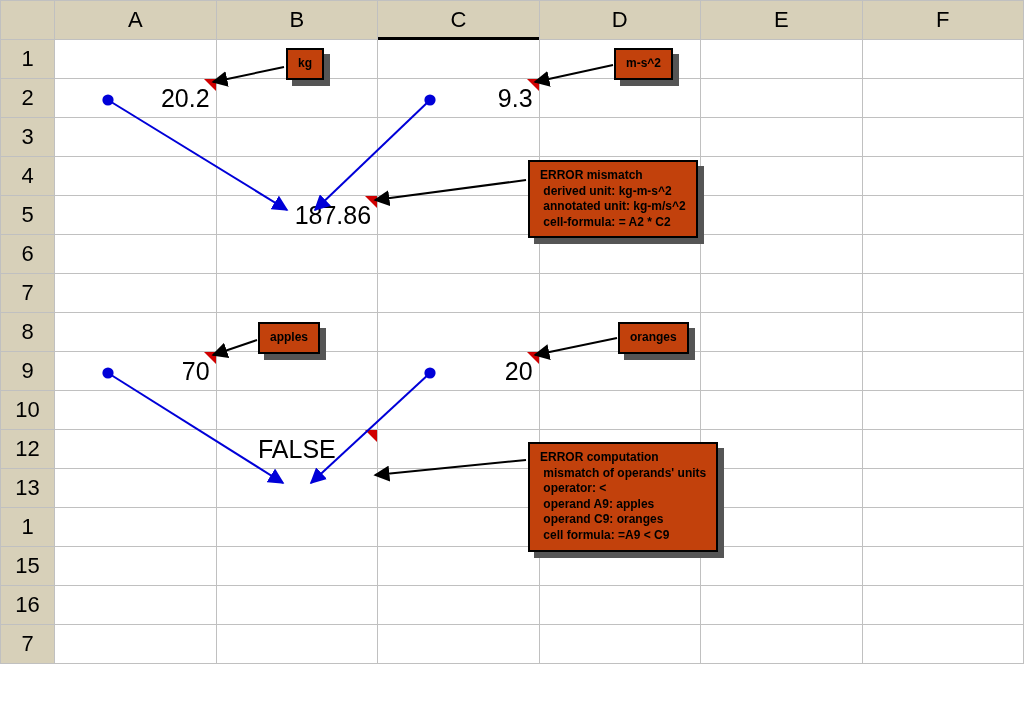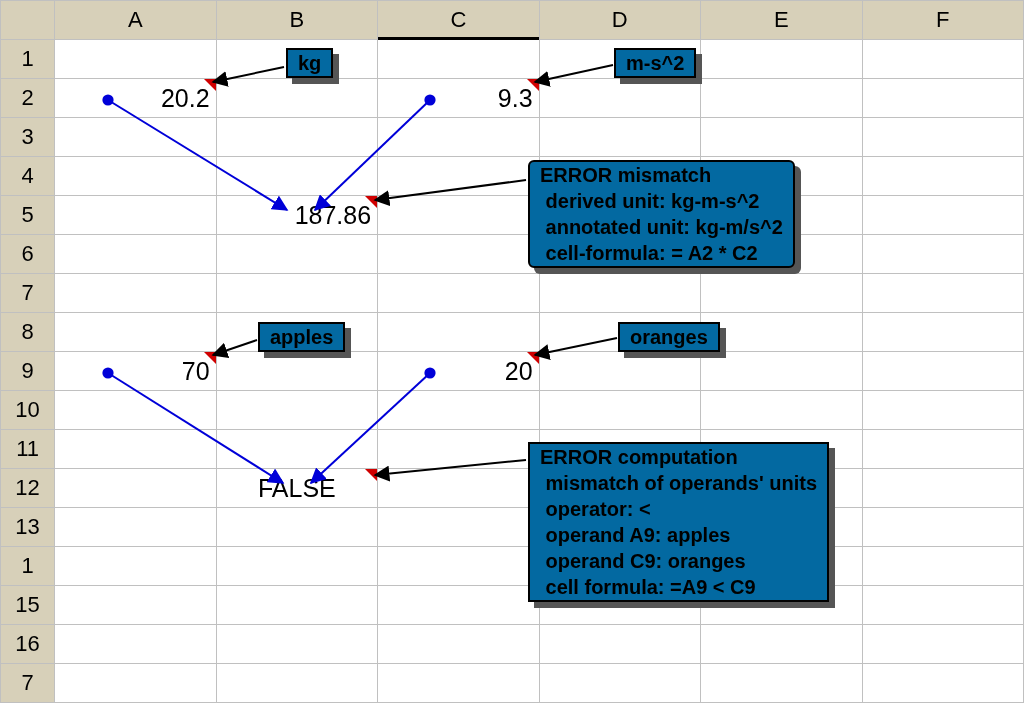--- a/index.html
+++ b/index.html
@@ -62,25 +62,25 @@
   td .indic {
     position: absolute;
     top: 0; right: 0;
     width: 0; height: 0;
     border-top: 12px solid #d00000;
     border-left: 12px solid transparent;
   }
   
   .callout {
     position: absolute;
-    background: #0369a1;
+    background: #c2410c;
     border: 2px solid #000;
     box-shadow: 6px 6px 0 #555;
-    padding: 0 10px;
-    font-size: 20px;
+    padding: 6px 10px;
+    font-size: 12px;
     font-weight: bold;
     line-height: 1.3;
     white-space: pre;
     z-index: 40;
   }
   
   svg.overlay {
     position: absolute;
     top: 0; left: 0;
     width: 1024px;
@@ -205,29 +205,20 @@
 
   <tr>
           <th class="rowhead">10</th>
           <td></td>
           <td></td>
           <td></td>
           <td></td>
           <td></td>
           <td></td>
         </tr>
-  <tr>
-          <th class="rowhead">11</th>
-          <td></td>
-          <td></td>
-          <td></td>
-          <td></td>
-          <td></td>
-          <td></td>
-        </tr>
 
   <tr>
           <th class="rowhead">12</th>
     <td></td>
     <td class="c-yellow" style="text-align:center"><span class="val">FALSE</span><span class="indic"></span></td>
     <td></td>
           <td></td>
           <td></td>
           <td></td>
   </tr>
@@ -301,21 +292,21 @@
   <line x1="284" y1="67" x2="213" y2="82" stroke="#000" stroke-width="2" marker-end="url(#blkarr)"></line>
   <line x1="613" y1="65" x2="535" y2="82" stroke="#000" stroke-width="2" marker-end="url(#blkarr)"></line>
   <line x1="526" y1="180" x2="375" y2="200" stroke="#000" stroke-width="2" marker-end="url(#blkarr)"></line>
   <line x1="257" y1="340" x2="213" y2="355" stroke="#000" stroke-width="2" marker-end="url(#blkarr)"></line>
   <line x1="617" y1="338" x2="535" y2="355" stroke="#000" stroke-width="2" marker-end="url(#blkarr)"></line>
   <line x1="526" y1="460" x2="375" y2="475" stroke="#000" stroke-width="2" marker-end="url(#blkarr)"></line>
 </svg>
 
 <div class="callout" style="left:286px; top:48px;">kg</div>
 <div class="callout" style="left:614px; top:48px;text-align:right;">m-s^2</div>
-<div class="callout" style="left:528px; top:160px;border-radius:6px;">ERROR mismatch
+<div class="callout" style="left:528px; top:160px;">ERROR mismatch
  derived unit: kg-m-s^2
  annotated unit: kg-m/s^2
  cell-formula: = A2 * C2</div>
 <div class="callout" style="left:618px; top:322px;">oranges</div>
 <div class="callout" style="left:258px; top:322px;">apples</div>
 <div class="callout" style="left:528px; top:442px;">ERROR computation
  mismatch of operands' units
  operator: &lt;
  operand A9: apples
  operand C9: oranges

